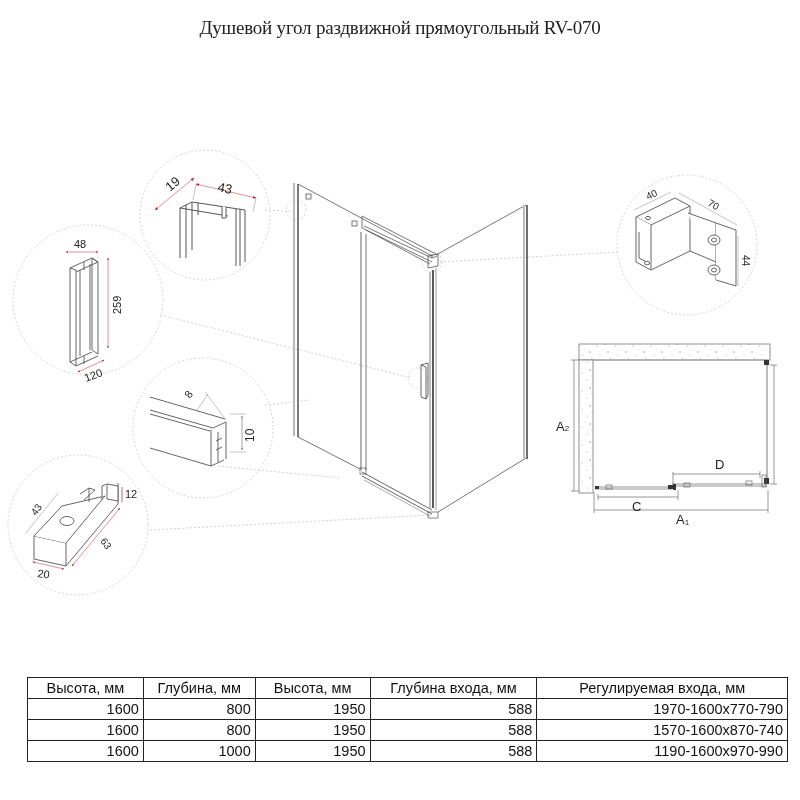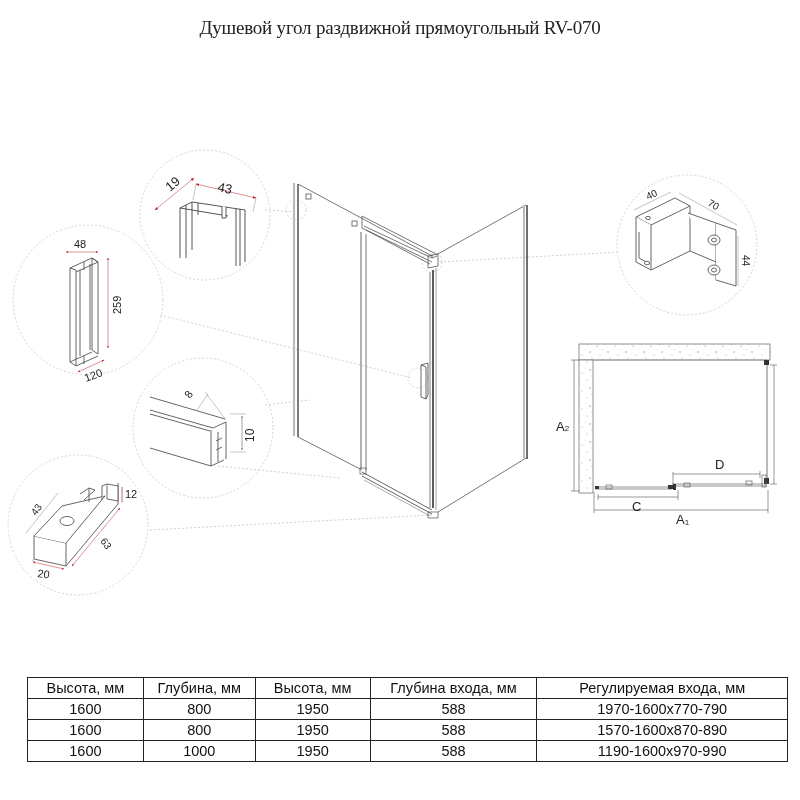--- a/index.html
+++ b/index.html
@@ -3,21 +3,21 @@
 <meta charset="utf-8">
 <style>
   html, body { margin: 0; padding: 0; background: #ffffff; }
   body { width: 800px; height: 800px; position: relative; overflow: hidden; font-family: "DejaVu Sans", sans-serif; color: #1a1a1a; }
   .title { position: absolute; left: 0; top: 12px; width: 800px; text-align: center; font-family: Liberation Serif, serif; font-size: 19px; line-height: 32px; color: #222; letter-spacing: -0.2px; }
   .title div { white-space: nowrap; }
   svg.drawing { position: absolute; left: 0; top: 0; }
   .lbl { font-family: "Liberation Sans", sans-serif; fill: #222; }
   table.specs { position: absolute; left: 27px; top: 677px; width: 761px; border-collapse: collapse; font-family: "Liberation Sans", sans-serif; font-size: 14.5px; color: #111; }
   table.specs th, table.specs td { border: 1px solid #222; height: 20px; padding: 0 4px; font-weight: normal; white-space: nowrap; }
-  table.specs td { text-align: center; }
+  table.specs td { text-align: right; }
   table.specs th { text-align: center; }
 </style>
 </head>
 <body>
 
 <div class="title">
   <div>Душевой угол раздвижной прямоугольный RV-070</div>
 </div>
 
 <svg class="drawing" width="800" height="800" viewBox="0 0 800 800">
@@ -295,21 +295,21 @@
       <td>800</td>
       <td>1950</td>
       <td>588</td>
       <td>1970-1600x770-790</td>
     </tr>
     <tr>
       <td>1600</td>
       <td>800</td>
       <td>1950</td>
       <td>588</td>
-      <td>1570-1600x870-890</td>
+      <td>1570-1600x870-740</td>
     </tr>
     <tr>
       <td>1600</td>
       <td>1000</td>
       <td>1950</td>
       <td>588</td>
       <td>1190-1600x970-990</td>
     </tr>
   </tbody>
 </table>

